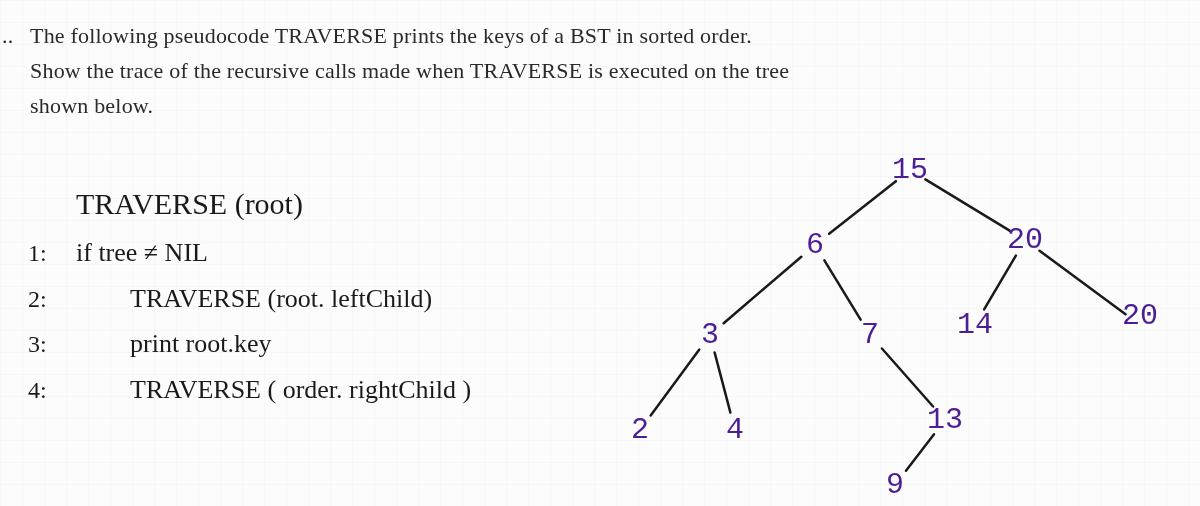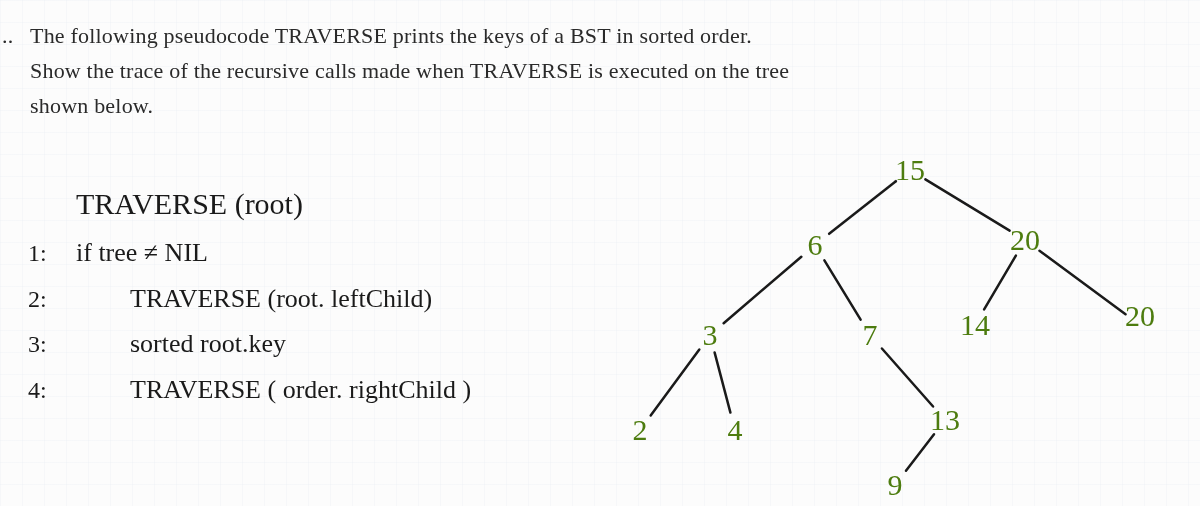--- a/index.html
+++ b/index.html
@@ -70,23 +70,23 @@
     height: 360px;
   }
   .tree svg {
     position: absolute;
     top: 0; left: 0;
     width: 600px;
     height: 360px;
   }
   .node {
     position: absolute;
-    font-family: Liberation Serif, serif;
+    font-family: Liberation Mono, monospace;
     font-size: 30px;
-    color: #4d7c0f;
+    color: #4c1d95;
     transform: translate(-50%, -50%);
     white-space: nowrap;
   }
 </style>
 </head>
 <body>
 
 <div class="graph-paper"></div>
 
 <div class="prompt">
@@ -104,21 +104,21 @@
     <span>if  tree ≠ NIL</span>
   </div>
   <div class="line">
     <span class="num">2:</span>
     <span class="indent"></span>
     <span>TRAVERSE (root. leftChild)</span>
   </div>
   <div class="line">
     <span class="num">3:</span>
     <span class="indent"></span>
-    <span>sorted  root.key</span>
+    <span>print  root.key</span>
   </div>
   <div class="line">
     <span class="num">4:</span>
     <span class="indent"></span>
     <span>TRAVERSE ( order. rightChild )</span>
   </div>
 </div>
 
 <div class="tree">
   <svg id="tree-edges">

